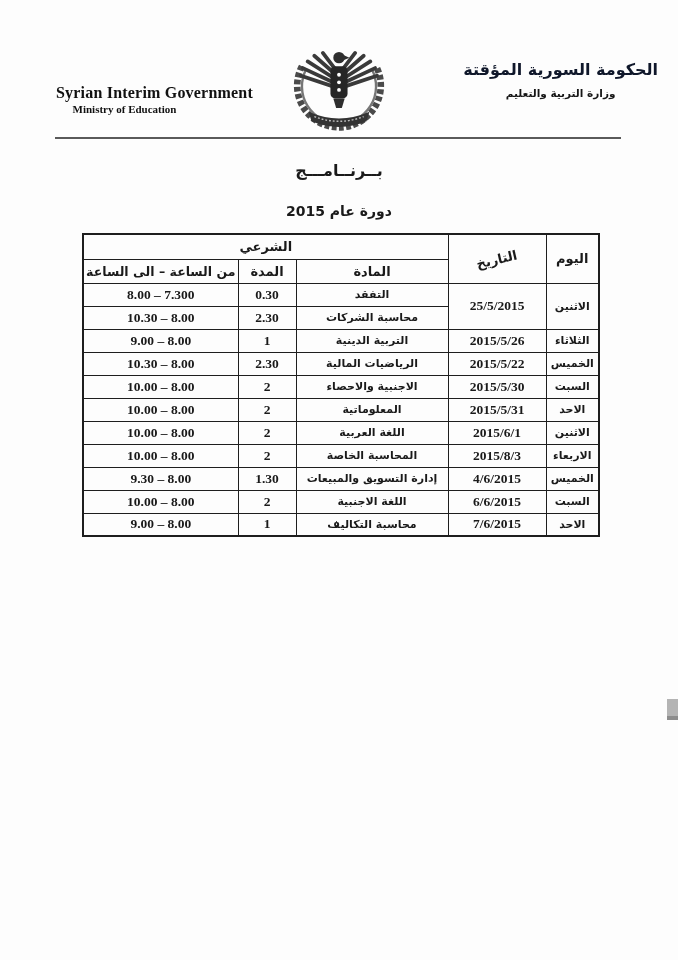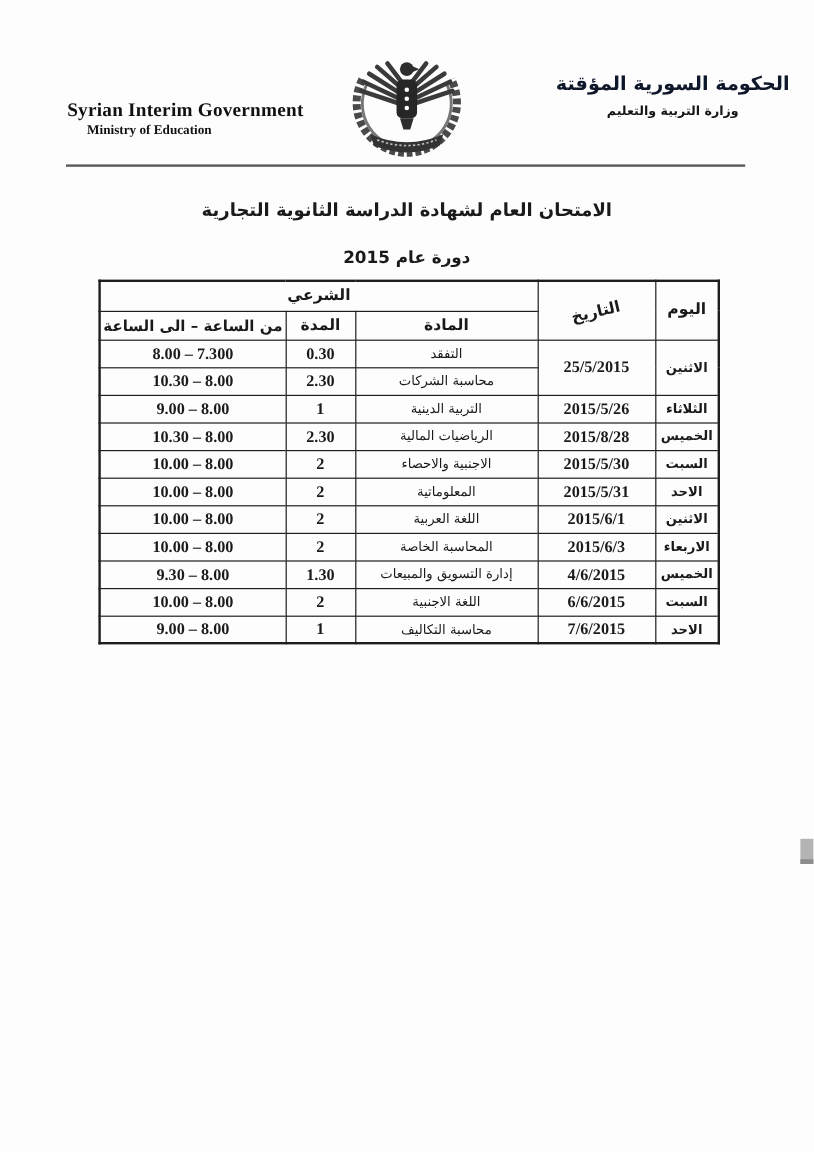--- a/index.html
+++ b/index.html
@@ -54,21 +54,21 @@
   .hdr      { font-weight:bold; font-size:13px; }
   .hdr-time { font-weight:bold; font-size:12.5px; }
   .rot {
     display:inline-block; transform:rotate(-13deg);
     font-weight:bold; font-size:13px;
   }
   .num {
     font-family:"Liberation Serif", serif; font-weight:bold;
     font-size:13.5px; direction:ltr; unicode-bidi:isolate;
   }
-  .subject { font-weight:normal; font-size:11px; }
+  .subject { font-weight:bold; font-size:11px; }
   .day     { font-weight:bold; font-size:11px; }
   .date.num{ font-size:13.5px; }
 
   
   .scan-artifact {
     position:absolute; left:667px; top:699px; width:11px; height:21px;
     background:#b4b4b4; border-bottom:4px solid #8d8d8d;
   }
 </style>
 </head>
@@ -121,21 +121,21 @@
 
     <div class="lh-right">
       <div class="ar-title">الحكومة السورية المؤقتة</div>
       <div class="ar-sub">وزارة التربية والتعليم</div>
     </div>
   </div>
 
   <hr class="rule">
 
   <div class="titles">
-    <div class="t2">الامتحان العام لشهادة الدراسة الثانوية التجارية</div>
+    <div class="t1">بــرنــامـــج</div>
     <div class="t3">دورة عام 2015</div>
   </div>
 
   <table class="sched">
     <colgroup>
       <col style="width:53px">
         <col style="width:98px">
         <col style="width:152px">
         <col style="width:58px">
         <col style="width:155px">
@@ -166,21 +166,21 @@
       </tr>
       <tr class="brow">
         <td class="day">الثلاثاء</td>
         <td class="num date">2015/5/26</td>
         <td class="subject">التربية الدينية</td>
         <td class="num">1</td>
         <td class="num">9.00 – 8.00</td>
       </tr>
       <tr class="brow">
         <td class="day">الخميس</td>
-        <td class="num date">2015/8/28</td>
+        <td class="num date">2015/5/22</td>
         <td class="subject">الرياضيات المالية</td>
         <td class="num">2.30</td>
         <td class="num">10.30 – 8.00</td>
       </tr>
       <tr class="brow">
         <td class="day">السبت</td>
         <td class="num date">2015/5/30</td>
         <td class="subject">الاجنبية والاحصاء</td>
         <td class="num">2</td>
         <td class="num">10.00 – 8.00</td>
@@ -194,21 +194,21 @@
       </tr>
       <tr class="brow">
         <td class="day">الاثنين</td>
         <td class="num date">2015/6/1</td>
         <td class="subject">اللغة العربية</td>
         <td class="num">2</td>
         <td class="num">10.00 – 8.00</td>
       </tr>
       <tr class="brow">
         <td class="day">الاربعاء</td>
-        <td class="num date">2015/6/3</td>
+        <td class="num date">2015/8/3</td>
         <td class="subject">المحاسبة الخاصة</td>
         <td class="num">2</td>
         <td class="num">10.00 – 8.00</td>
       </tr>
       <tr class="brow">
         <td class="day">الخميس</td>
         <td class="num date">4/6/2015</td>
         <td class="subject">إدارة التسويق والمبيعات</td>
         <td class="num">1.30</td>
         <td class="num">9.30 – 8.00</td>

